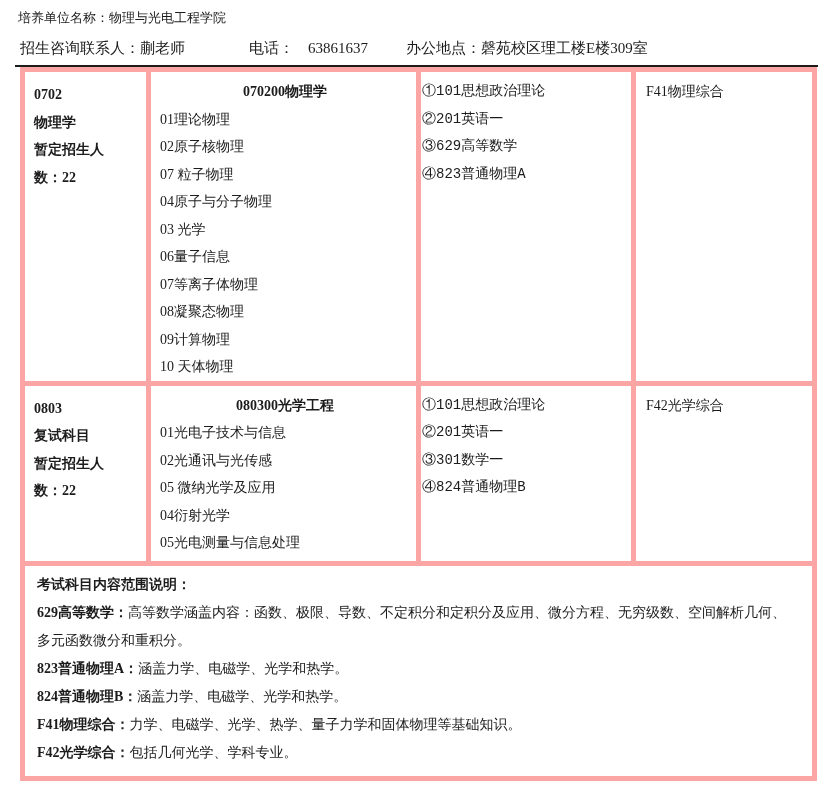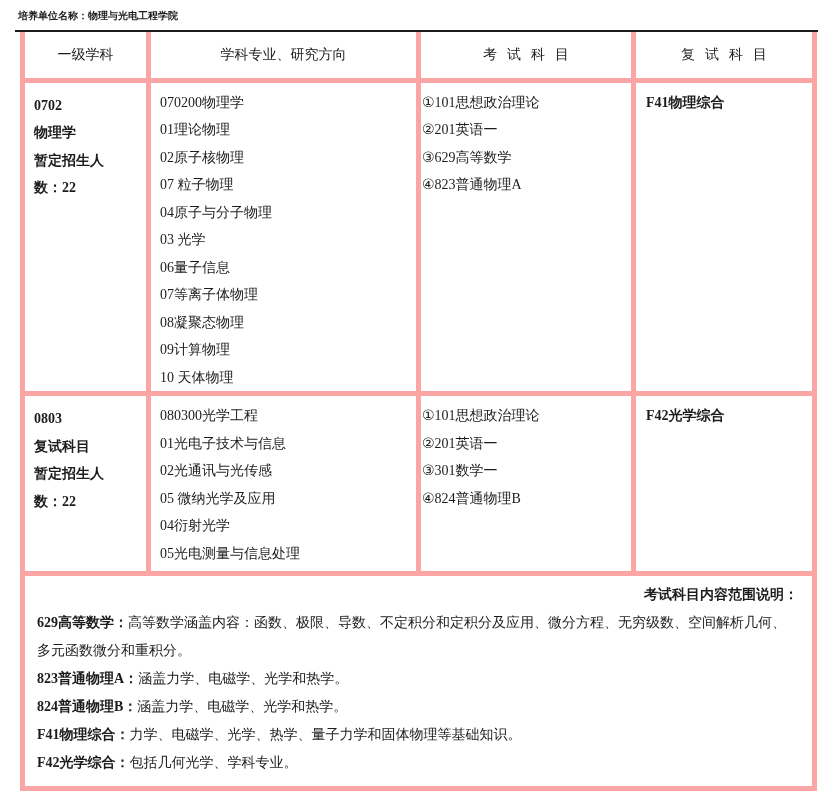--- a/index.html
+++ b/index.html
@@ -5,22 +5,22 @@
   * { margin: 0; padding: 0; box-sizing: border-box; }
   html, body { background: #ffffff; }
   body {
     width: 832px; height: 812px;
     font-family: "Liberation Serif", "DejaVu Serif", "DejaVu Sans", serif;
     color: #1c1c1c;
     overflow: hidden;
   }
   .title-line {
     padding: 9px 0 0 18px;
-    font-size: 10px;
-    font-weight: bold;
+    font-size: 13px;
+    font-weight: normal;
   }
   .contact-line {
     padding: 12px 0 0 20px;
     font-size: 15px;
     white-space: nowrap;
   }
   .contact-line .phone-label  { margin-left: 64px; }
   .contact-line .phone-number { margin-left: 14px; }
   .contact-line .office-label { margin-left: 38px; }
   .rule {
@@ -40,53 +40,50 @@
     font-weight: normal;
     height: 48px;
     text-align: center;
     vertical-align: middle;
     font-size: 14px;
   }
   th.spaced { letter-spacing: 0.72em; padding-left: 0.72em; }
   td { vertical-align: top; }
   td.c1 { padding: 9px 6px 0 9px;  font-weight: bold; line-height: 27.5px; }
   td.c2 { padding: 6px 6px 0 9px;  line-height: 27.5px; }
-  td.c2 .program-title { font-weight: normal; }
-  td.c3 { padding: 6px 6px 0 1px; line-height: 27.5px; }
-  td.c4 { padding: 6px 6px 0 10px; line-height: 27.5px; font-weight: bold; }
+  td.c2 .program-title { font-weight: bold; text-align: center; }
+  td.c3 { padding: 6px 6px 0 1px; line-height: 27.5px; font-family: Liberation Mono, monospace; }
+  td.c4 { padding: 6px 6px 0 10px; line-height: 27.5px; }
   td.notes { padding: 5px 14px 9px 12px; line-height: 28px; }
-  .b { font-weight: bold; text-align: right; }
+  .b { font-weight: bold; }
 </style>
 </head>
 <body>
 
 <div>
 
   <div class="title-line">
     <span>培养单位名称：</span><span>物理与光电工程学院</span>
   </div>
 
+  <div class="contact-line">
+    <span>招生咨询联系人：</span><span>蒯老师</span><span class="phone-label">电话：</span><span class="phone-number">63861637</span><span class="office-label">办公地点：</span><span>磬苑校区理工楼E楼309室</span>
+  </div>
 
   <div class="rule"></div>
 
   <table class="main">
     <colgroup>
       <col style="width:126px">
         <col style="width:270px">
         <col style="width:215px">
         <col style="width:181px">
     </colgroup>
 
     <tbody>
-        <tr>
-      <th>一级学科</th>
-      <th>学科专业、研究方向</th>
-      <th class="spaced">考试科目</th>
-      <th class="spaced">复试科目</th>
-    </tr>
 
     <tr style="height:305px">
       <td class="c1">
         <div>0702</div>
         <div>物理学</div>
         <div>暂定招生人</div>
         <div>数：22</div>
       </td>
       <td class="c2">
         <div class="program-title">070200物理学</div>

